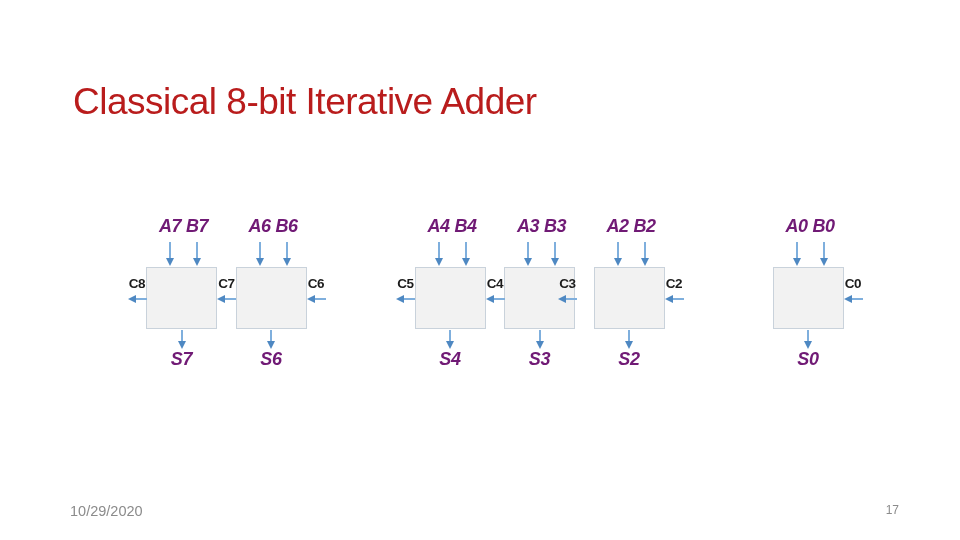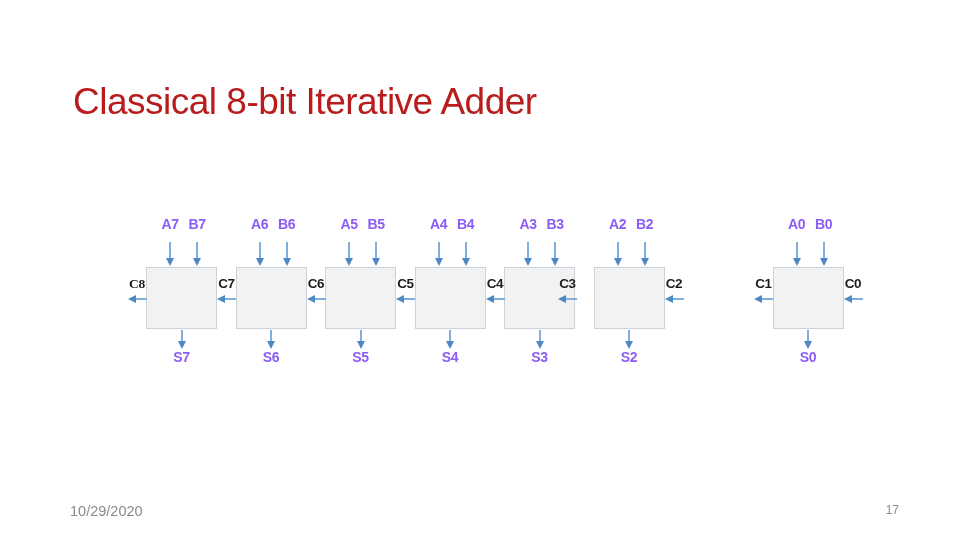--- a/index.html
+++ b/index.html
@@ -30,25 +30,26 @@
   }
 
   .bit-cell {
     position: absolute;
     top: 0; width: 71px; height: 175px;
   }
 
   .io-label {
     position: absolute;
     transform: translateX(-50%);
-    font-size: 14px;
+    font-size: 18px;
     font-weight: 700;
     letter-spacing: -0.3px;
-    color: #8b5cf6;
+    color: #701a75;
     white-space: nowrap;
+    font-style: italic;
   }
   .a-label { top: 16px; left: 34%; }
   .b-label { top: 16px; left: 72%; }
   .s-label { top: 149px; left: 50%; text-align: center; }
 
   .fa-box {
     position: absolute;
     top: 67px; left: 0;
     width: 69px; height: 60px;
     background: var(--box-fill, #f2f2f2);
@@ -162,38 +163,20 @@
           <i class="stem"></i>
           <i class="head"></i>
         </span>
     <div class="fa-box"></div>
     <span class="arrow-down out-arrow">
           <i class="stem"></i>
           <i class="head"></i>
         </span>
     <span class="io-label s-label">S6</span>
   </div>
-      <div class="bit-cell" style="left: 205px;">
-    <span class="io-label a-label">A5</span>
-    <span class="io-label b-label">B5</span>
-    <span class="arrow-down in-arrow a-arrow">
-          <i class="stem"></i>
-          <i class="head"></i>
-        </span>
-    <span class="arrow-down in-arrow b-arrow">
-          <i class="stem"></i>
-          <i class="head"></i>
-        </span>
-    <div class="fa-box"></div>
-    <span class="arrow-down out-arrow">
-          <i class="stem"></i>
-          <i class="head"></i>
-        </span>
-    <span class="io-label s-label">S5</span>
-  </div>
       <div class="bit-cell" style="left: 294.5px;">
     <span class="io-label a-label">A4</span>
     <span class="io-label b-label">B4</span>
     <span class="arrow-down in-arrow a-arrow">
           <i class="stem"></i>
           <i class="head"></i>
         </span>
     <span class="arrow-down in-arrow b-arrow">
           <i class="stem"></i>
           <i class="head"></i>
@@ -252,21 +235,21 @@
           <i class="stem"></i>
           <i class="head"></i>
         </span>
     <div class="fa-box"></div>
     <span class="arrow-down out-arrow">
           <i class="stem"></i>
           <i class="head"></i>
         </span>
     <span class="io-label s-label">S0</span>
   </div>
-      <div class="carry-group" style="left: 7.5px; font-family: Liberation Serif, serif;">
+      <div class="carry-group" style="left: 7.5px;">
     <span class="carry-label">C8</span>
     <span class="arrow-left">
           <i class="head"></i>
           <i class="stem"></i>
         </span>
   </div>
       <div class="carry-group" style="left: 97px;">
     <span class="carry-label">C7</span>
     <span class="arrow-left">
           <i class="head"></i>
@@ -301,27 +284,20 @@
           <i class="stem"></i>
         </span>
   </div>
       <div class="carry-group" style="left: 544.5px;">
     <span class="carry-label">C2</span>
     <span class="arrow-left">
           <i class="head"></i>
           <i class="stem"></i>
         </span>
   </div>
-      <div class="carry-group" style="left: 634px;">
-    <span class="carry-label">C1</span>
-    <span class="arrow-left">
-          <i class="head"></i>
-          <i class="stem"></i>
-        </span>
-  </div>
       <div class="carry-group" style="left: 723.5px;">
     <span class="carry-label">C0</span>
     <span class="arrow-left">
           <i class="head"></i>
           <i class="stem"></i>
         </span>
   </div>
     </div>
 
   <div class="footer-date">10/29/2020</div>

